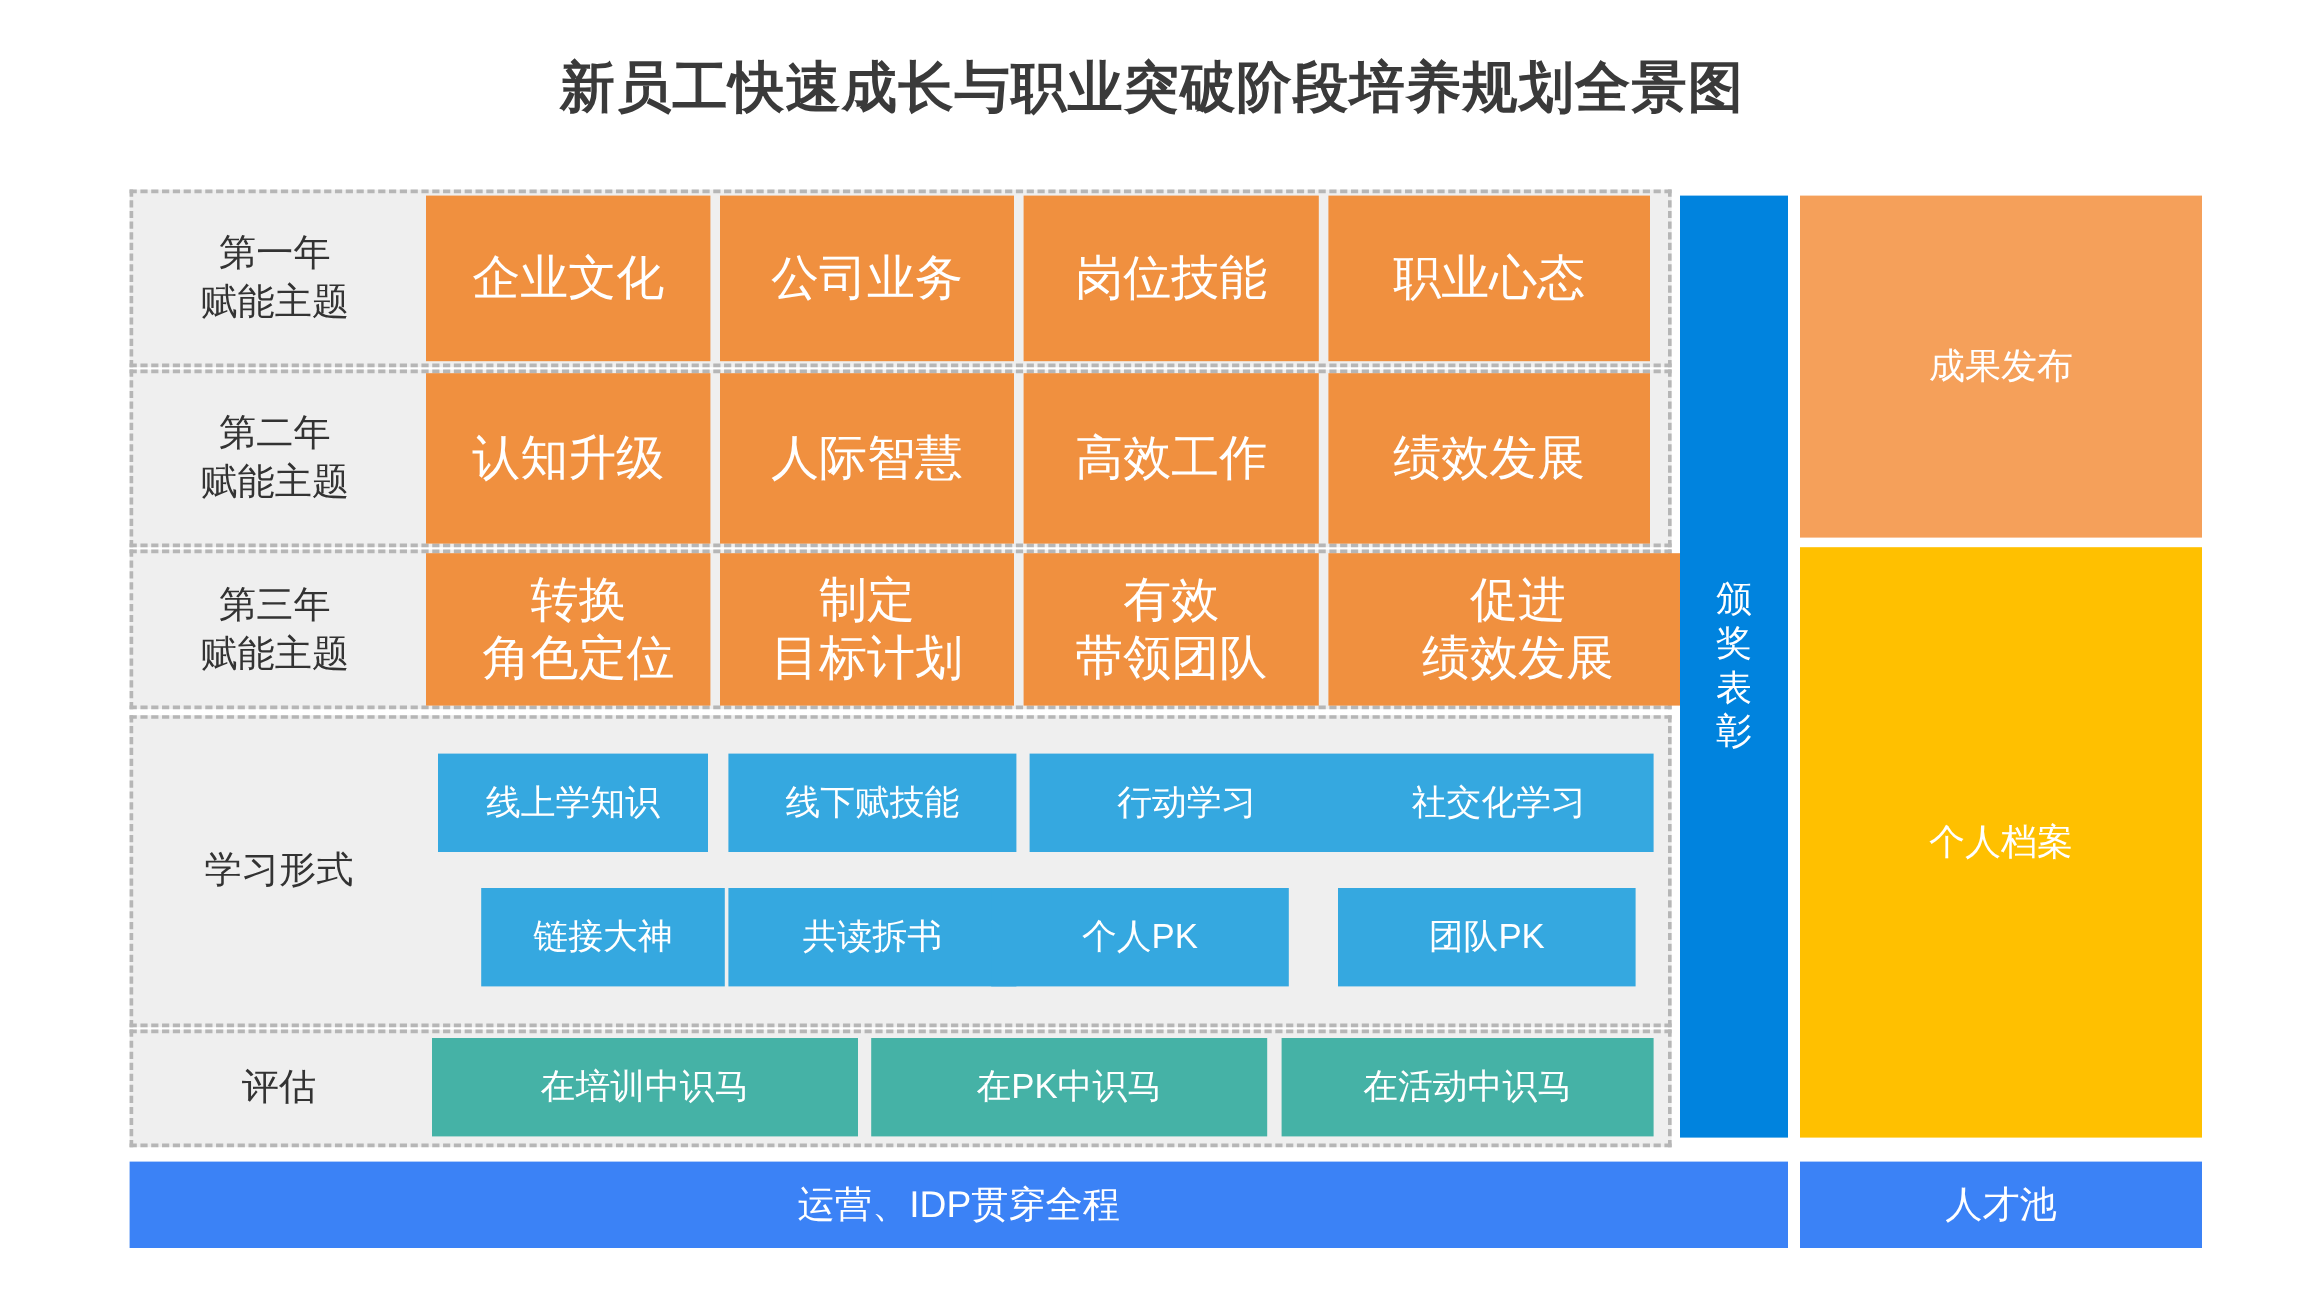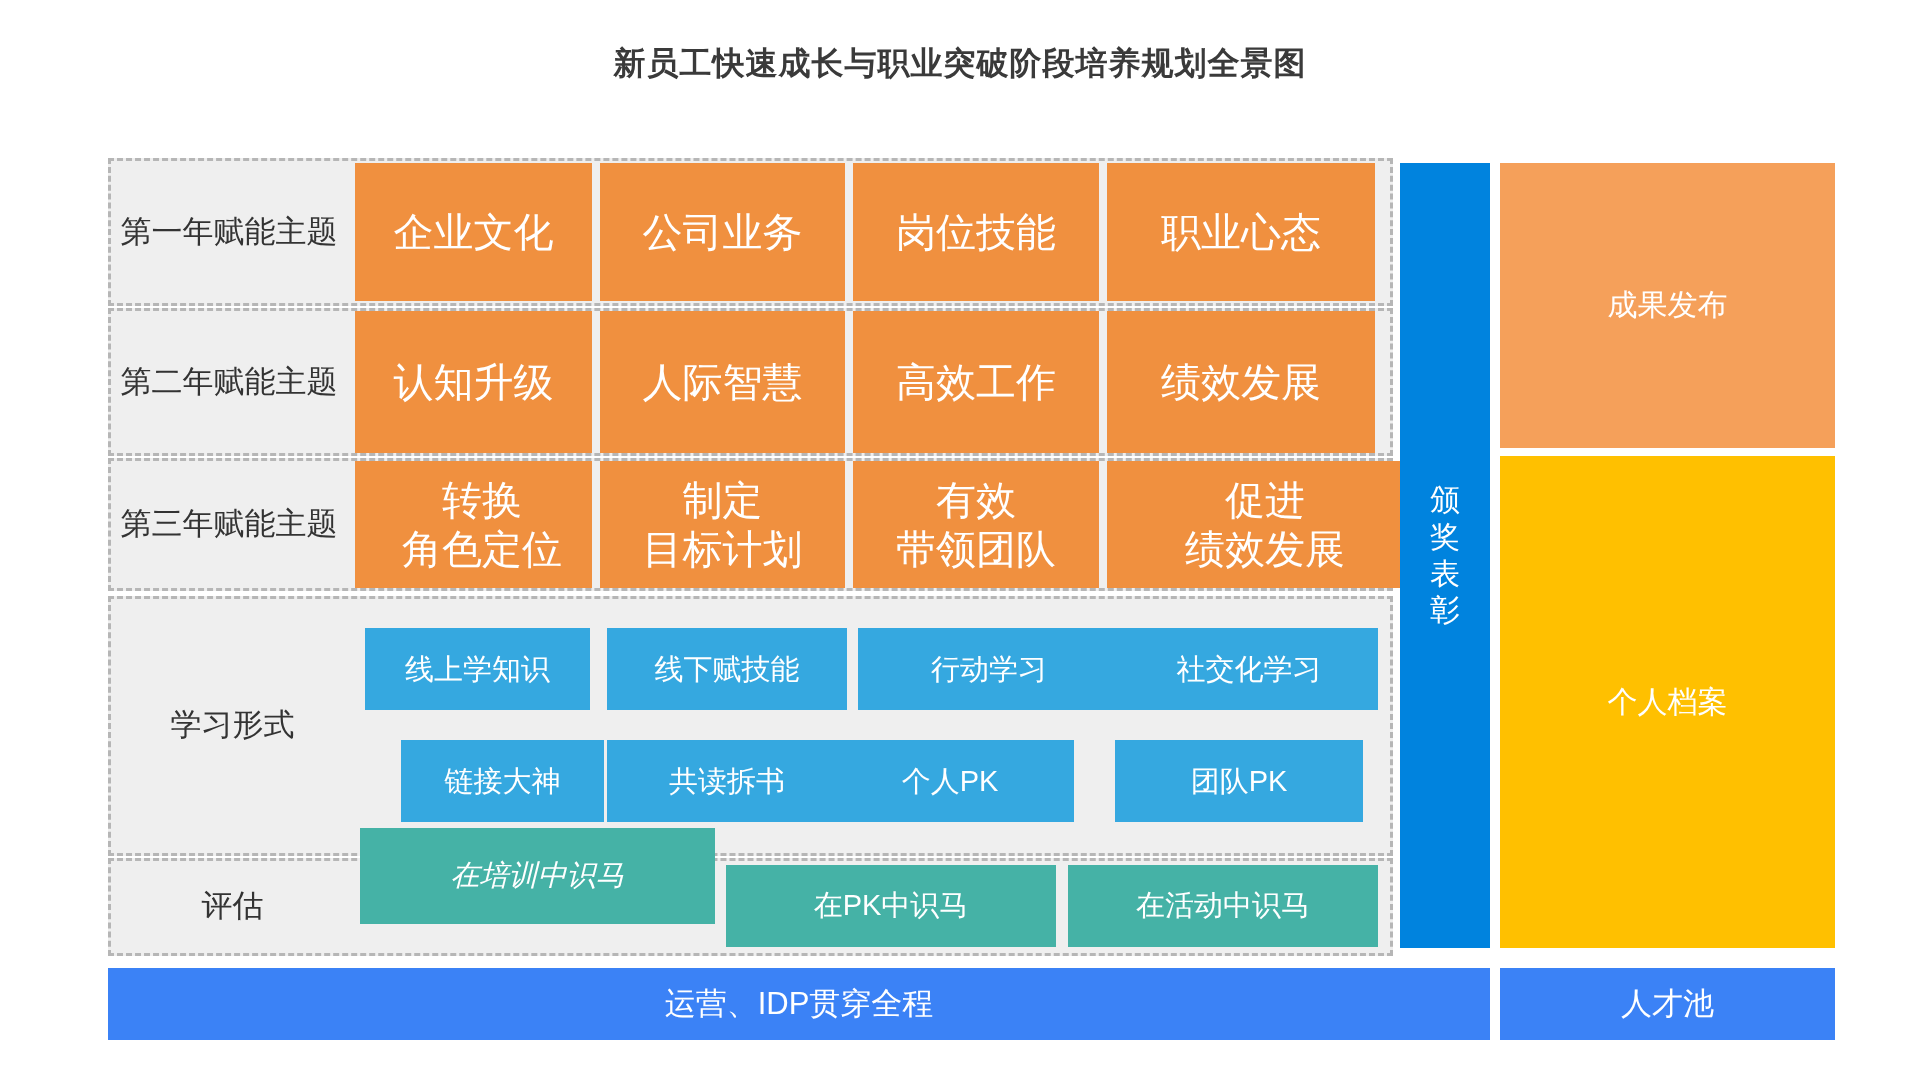--- a/index.html
+++ b/index.html
@@ -14,21 +14,21 @@
     overflow: hidden;
     position: relative;
   }
 
   #page-title {
     position: absolute;
     left: 0;
     top: 42px;
     width: 1920px;
     text-align: center;
-    font-size: 32px;
+    font-size: 46px;
     font-weight: bold;
     color: #3a3a3a;
     letter-spacing: 1px;
   }
 
   
   .canvas {
     position: absolute;
     left: 0;
     top: 0;
@@ -40,20 +40,21 @@
   .dashed-block {
     position: absolute;
     border: 3px dashed #b6b6b6;
     box-sizing: border-box;
     background: #efefef;
   }
 
   .row-label {
     position: absolute;
     display: flex;
+    flex-direction: column;
     align-items: center;
     justify-content: center;
     color: #333333;
     font-size: 31px;
     line-height: 1.32;
     font-weight: normal;
   }
 
   .cell {
     position: absolute;
@@ -190,21 +191,21 @@
     <span class="ln">个人PK</span>
   </div>
   <div class="cell blue" style="left:1115px; top:740px; width:248px; height:82px;">
     <span class="ln">团队PK</span>
   </div>
 
   <div class="dashed-block" style="left:108px; top:858px; width:1285px; height:98px;"></div>
   <div class="row-label" style="left:115px; top:860px; width:235px; height:92px;">
     <span class="ln">评估</span>
   </div>
-  <div class="cell teal" style="left:360px; top:828px; width:355px; height:96px;font-style:italic;">
+  <div class="cell teal" style="left:360px; top:865px; width:355px; height:82px;">
     <span class="ln">在培训中识马</span>
   </div>
   <div class="cell teal" style="left:726px; top:865px; width:330px; height:82px;">
     <span class="ln">在PK中识马</span>
   </div>
   <div class="cell teal" style="left:1068px; top:865px; width:310px; height:82px;">
     <span class="ln">在活动中识马</span>
   </div>
 
   <div class="vcol" style="left:1400px; top:163px; width:90px; height:785px;">

